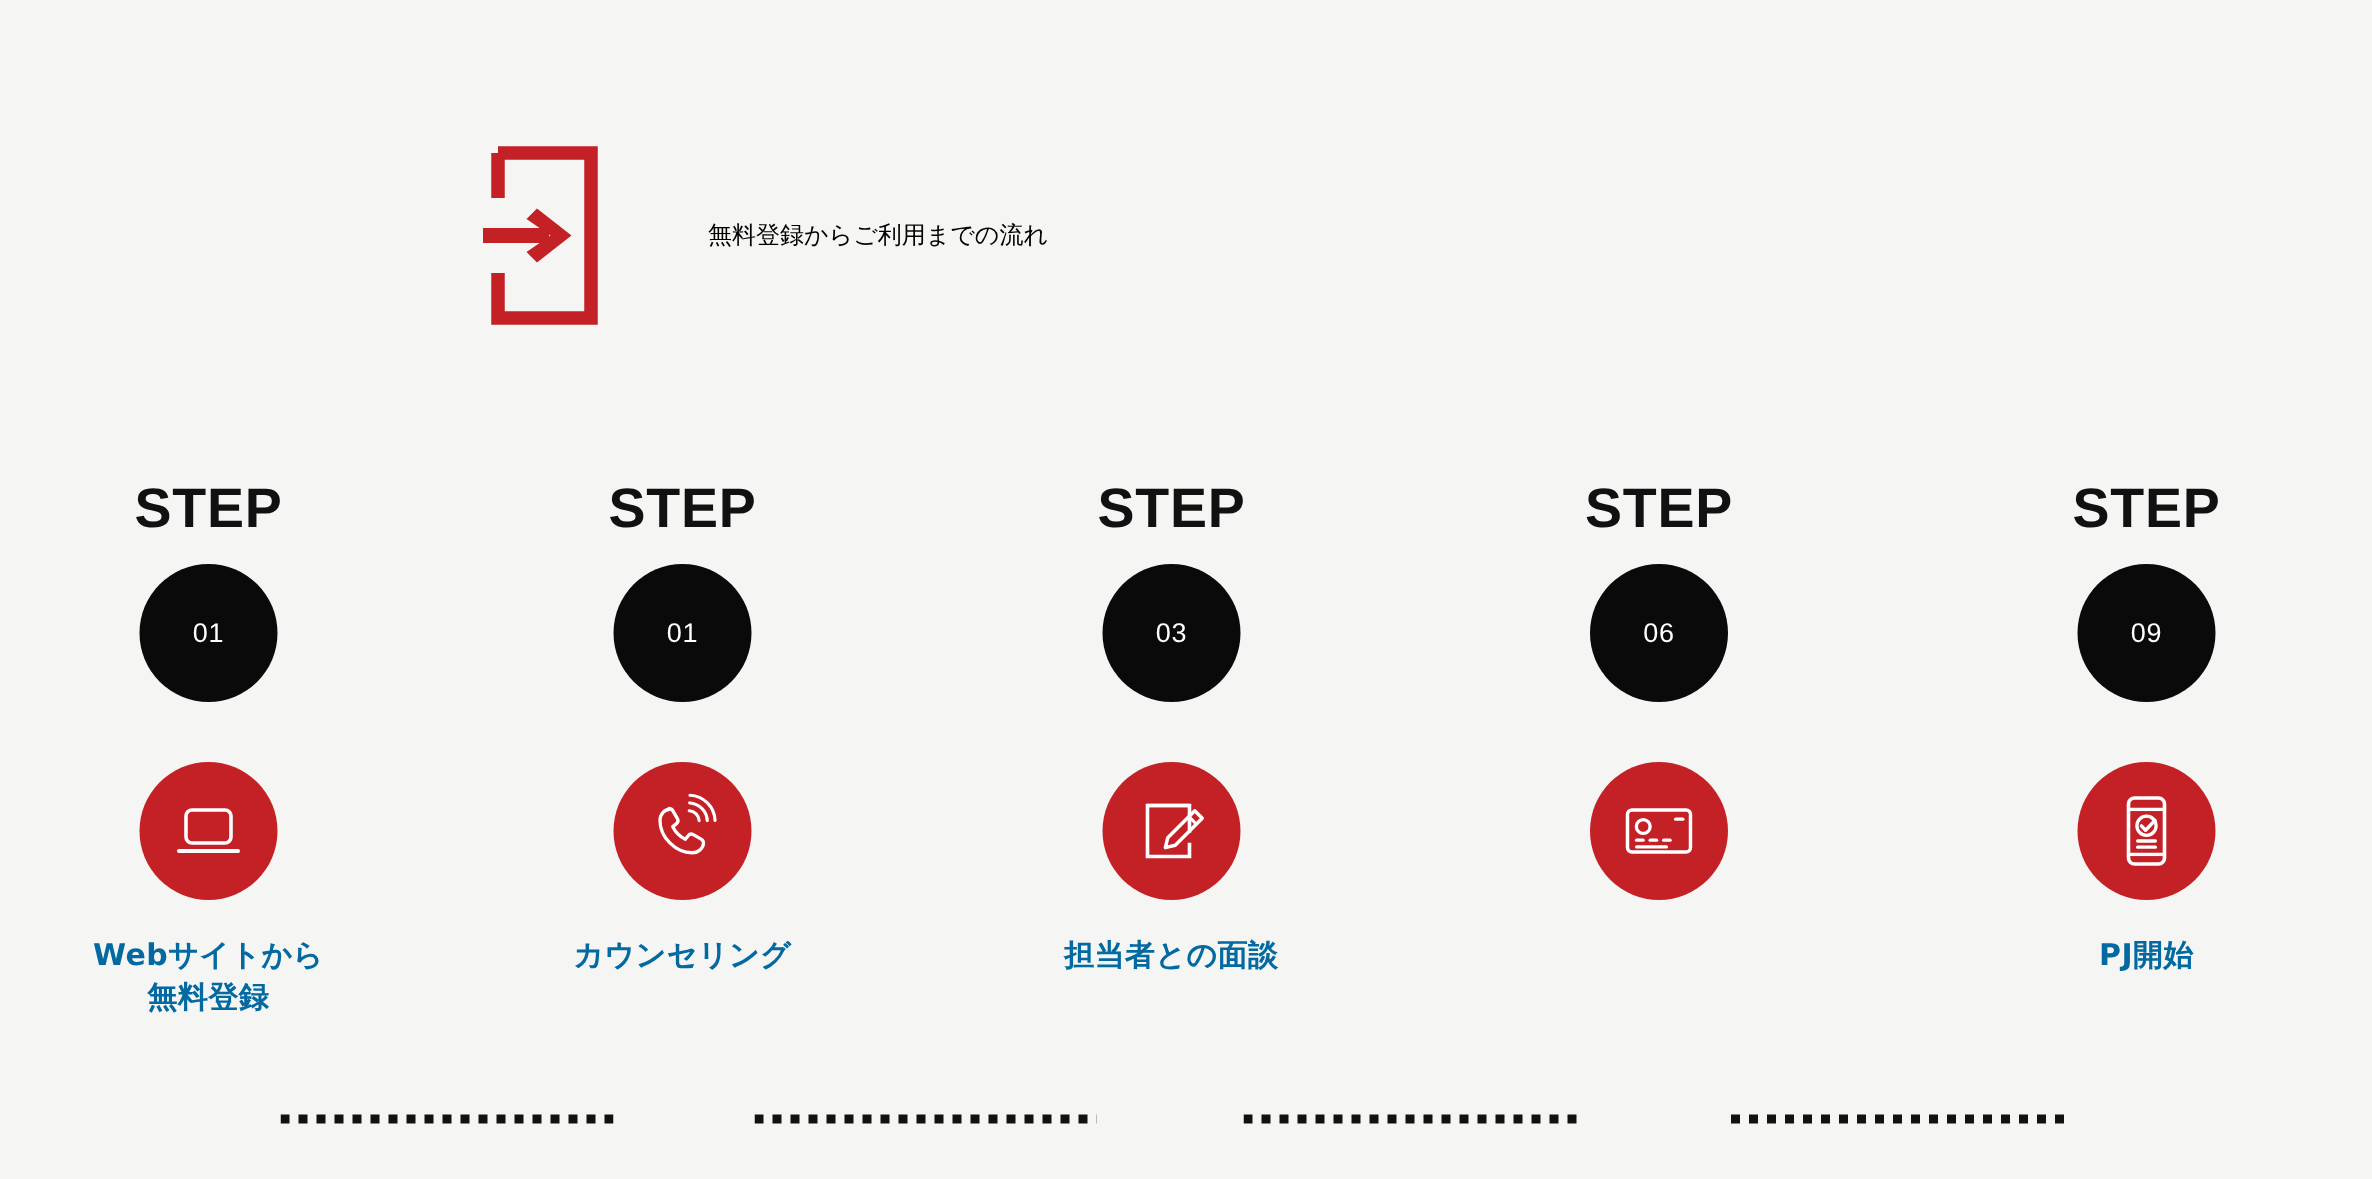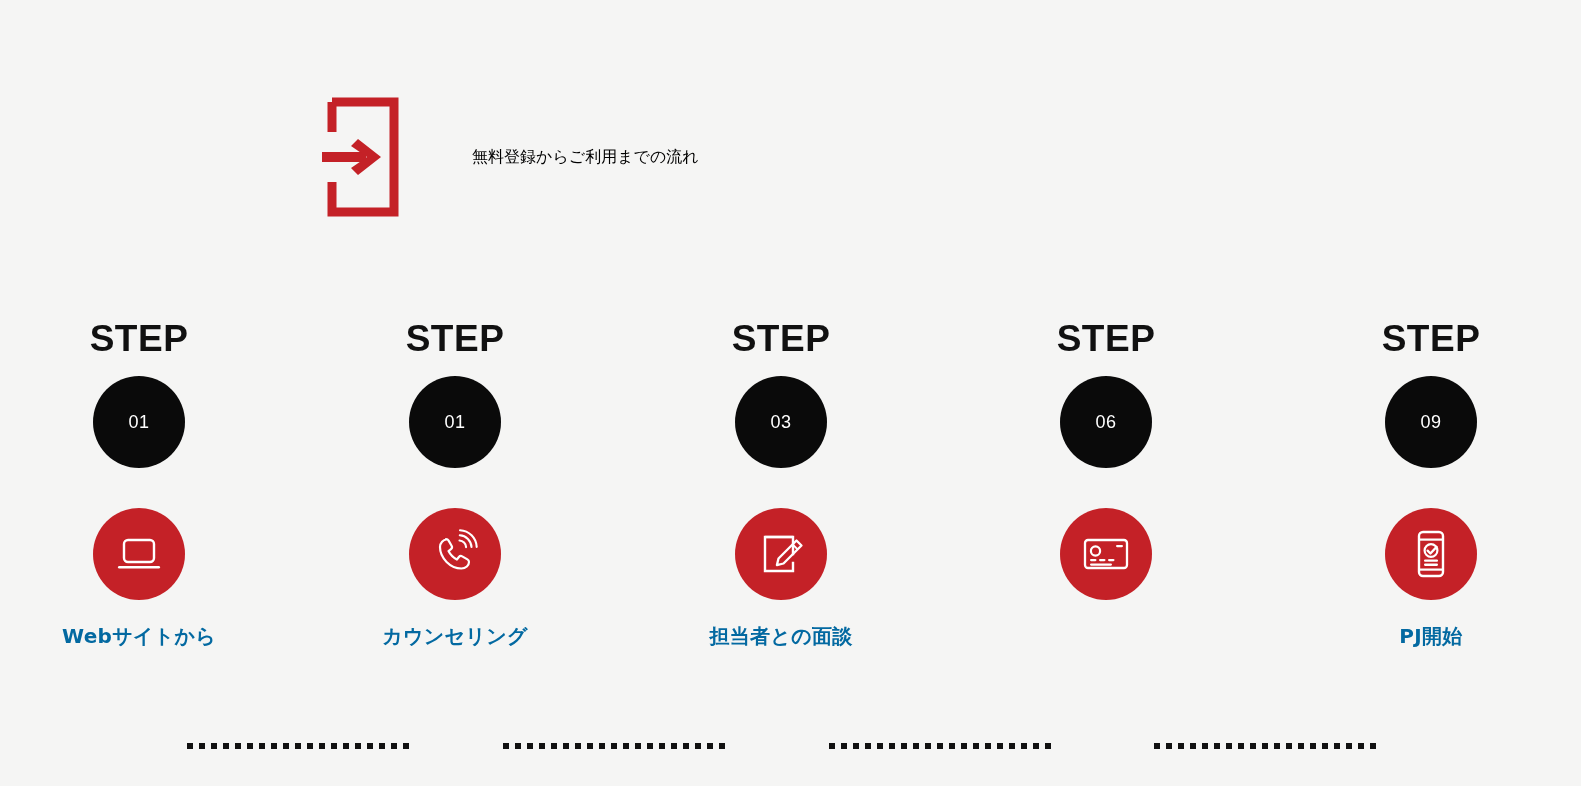--- a/index.html
+++ b/index.html
@@ -143,20 +143,21 @@
       <span>01</span>
     </div>
     <div class="icon-circle">
       <svg width="54" height="54" viewBox="0 0 54 54" xmlns="http://www.w3.org/2000/svg">
         <rect x="12" y="13" width="30" height="22" rx="4" ry="4" fill="none" stroke="#ffffff" stroke-width="2.4"></rect>
         <rect x="6" y="39" width="42" height="2.6" rx="1.3" fill="#ffffff"></rect>
       </svg>
     </div>
     <div class="step-label">
       <span>Webサイトから</span>
+      <span class="l2">無料登録</span>
     </div>
   </div>
 
   <div class="step-col" style="left:455px;">
     <div class="step-word">STEP</div>
     <div class="num-circle">
       <span>01</span>
     </div>
     <div class="icon-circle">
       <svg width="54" height="54" viewBox="0 0 54 54" xmlns="http://www.w3.org/2000/svg">

